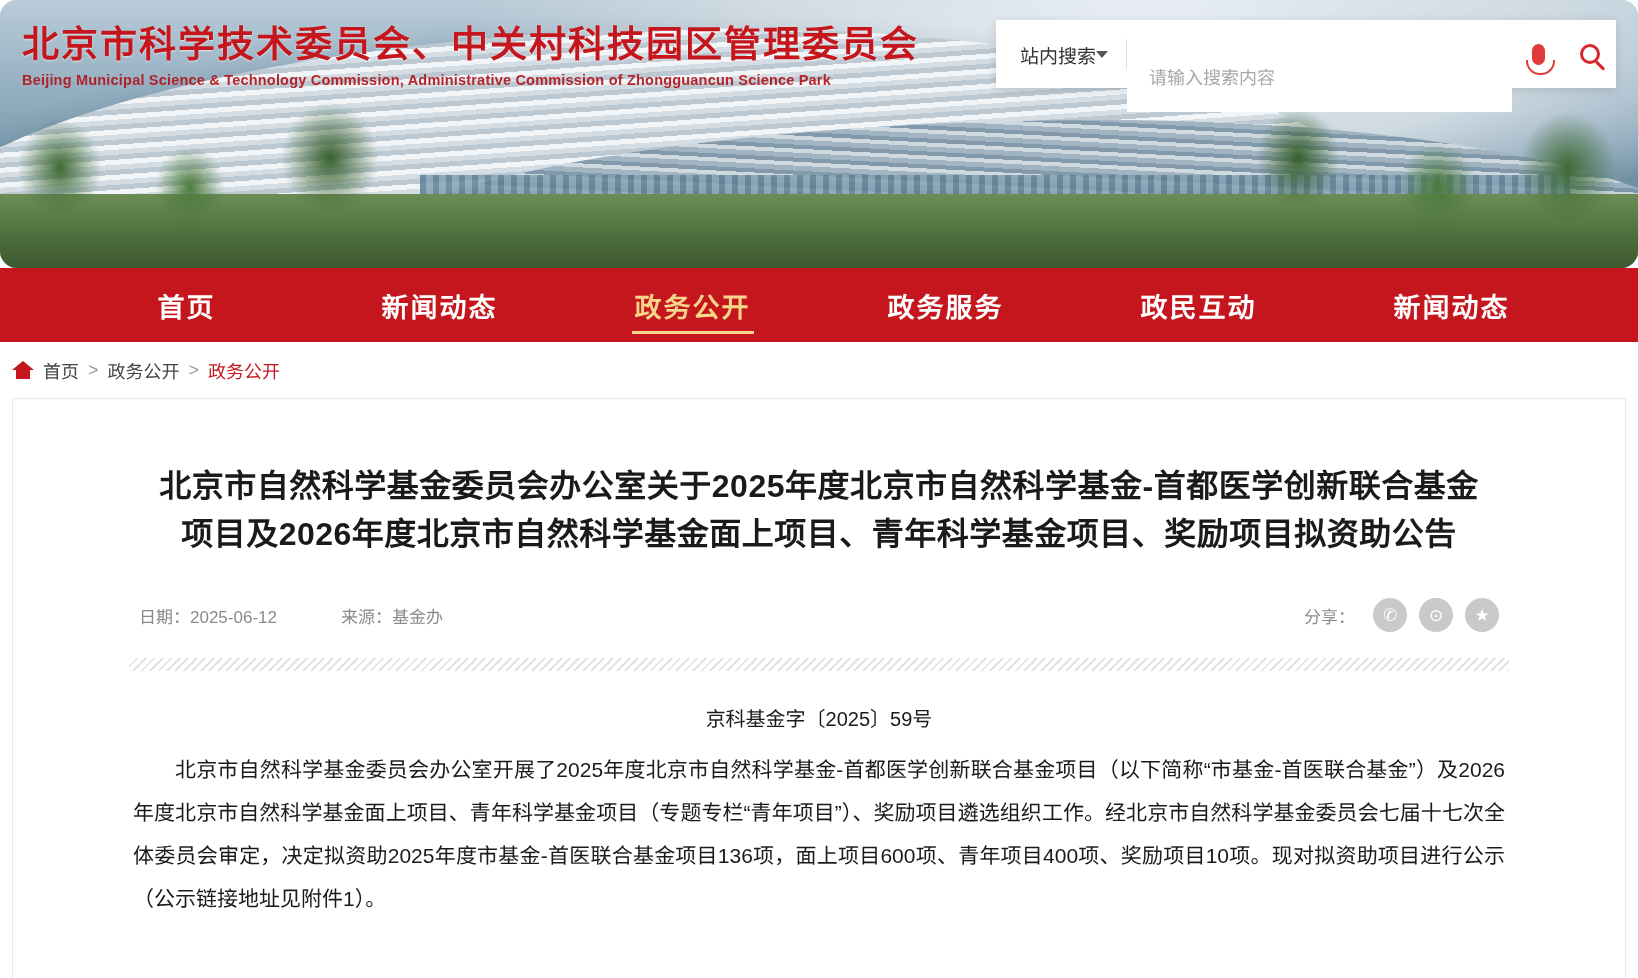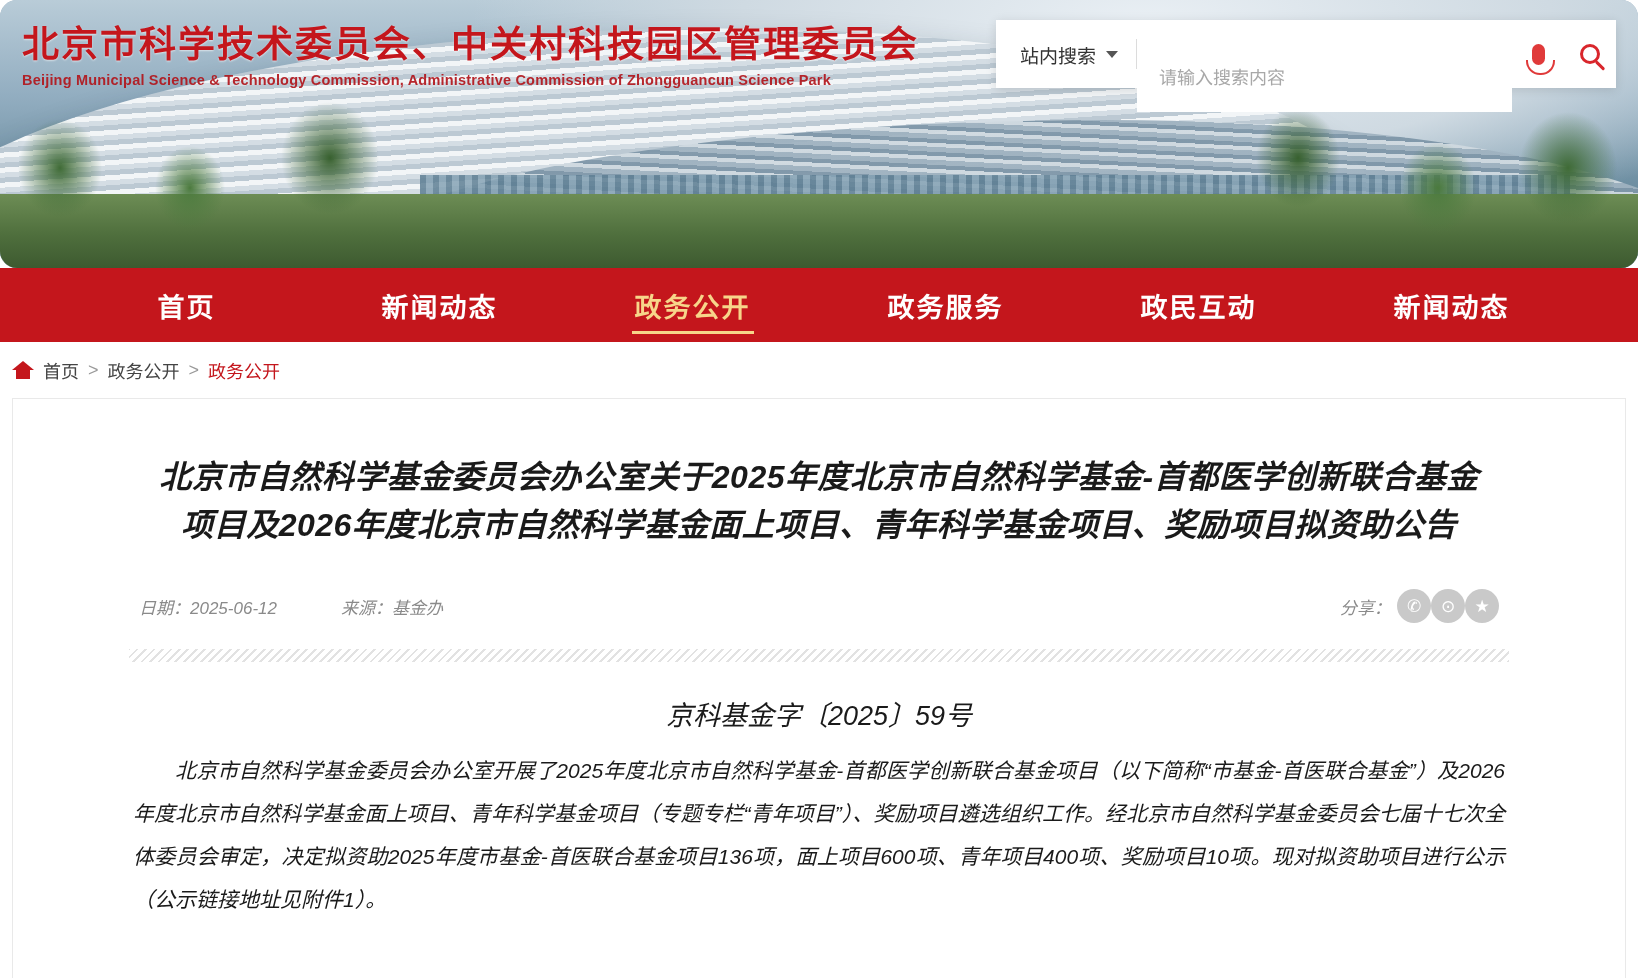--- a/index.html
+++ b/index.html
@@ -110,21 +110,21 @@
   .search-box {
     position: absolute;
     right: 22px; top: 20px;
     width: 620px; height: 68px;
     background: #ffffff;
     display: flex;
     align-items: center;
     box-shadow: 0 2px 10px rgba(0,0,0,.12);
   }
   .search-scope {
-    display: flex; align-items: center; gap: 10px;
+    display: flex; align-items: center; 
     padding: 0 18px 0 24px;
     height: 100%;
     cursor: pointer;
     color: #333;
     font-size: 19px;
     white-space: nowrap;
   }
   .scope-caret {
     width: 0; height: 0;
     border-left: 6px solid transparent;
@@ -243,21 +243,21 @@
 
   
   .article-wrap {
     margin: 0 12px;
     background: #ffffff;
     border: 1px solid #e9e9e9;
     border-bottom: none;
     height: 580px;
     padding: 54px 0 0;
   }
-  .article-inner { width: 1380px; margin: 0 auto; font-style: italic; }
+  .article-inner { width: 1380px; margin: 9px auto; }
   .article-title {
     font-size: 32px;
     line-height: 1.5;
     font-weight: bold;
     color: #1a1a1a;
     text-align: center;
     letter-spacing: .5px;
     padding: 0 30px;
   }
   .meta-row {
@@ -266,21 +266,21 @@
     margin-top: 40px;
     padding: 0 10px;
     font-size: 17px;
     color: #8a8a8a;
   }
   .meta-date { margin-right: 64px; }
   .share-wrap {
     margin-left: auto;
     display: flex;
     align-items: center;
-    gap: 0;
+    gap: 12px;
   }
   .share-label { margin-right: 6px; color: #8a8a8a; }
   .share-icon {
     width: 34px; height: 34px;
     border-radius: 50%;
     background: #c9c9c9;
     color: #fff;
     display: flex; align-items: center; justify-content: center;
     font-size: 17px;
     cursor: pointer;
@@ -289,21 +289,21 @@
     margin-top: 26px;
     height: 13px;
     background: repeating-linear-gradient(
       -45deg,
       #e2e2e2 0px, #e2e2e2 2px,
       #ffffff 2px, #ffffff 6px);
   }
   .doc-number {
     text-align: center;
     margin-top: 32px;
-    font-size: 27px;
+    font-size: 20px;
     color: #1a1a1a;
   }
   .body-text {
     margin-top: 16px;
     font-size: 21px;
     line-height: 2.05;
     color: #1a1a1a;
     text-align: justify;
     text-indent: 2em;
     padding: 0 4px;

